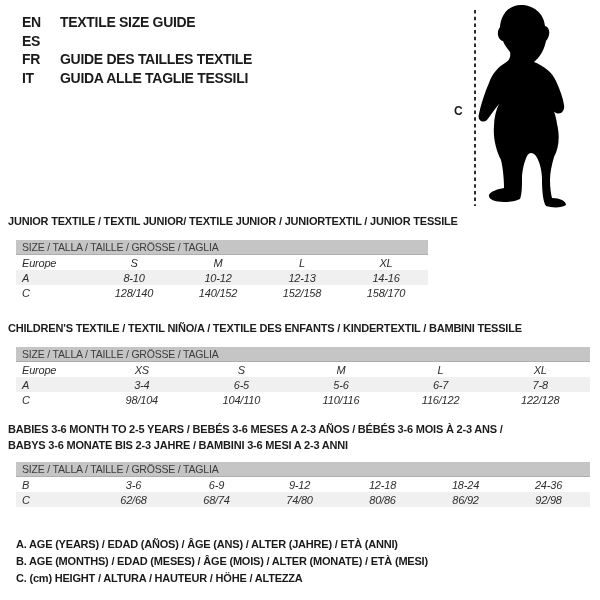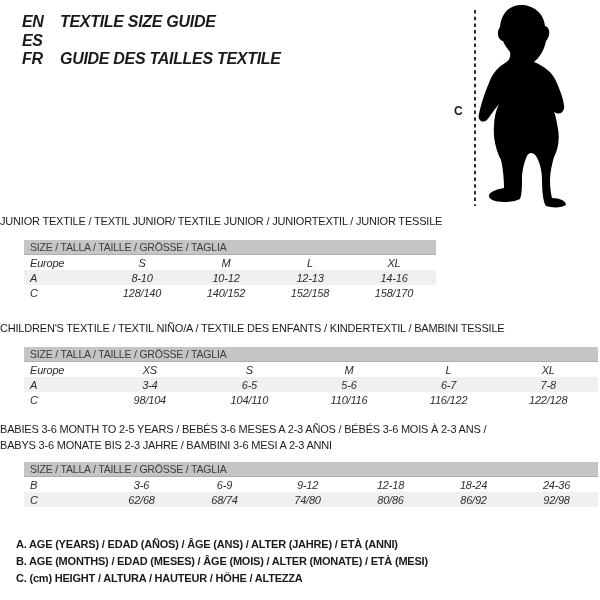--- a/index.html
+++ b/index.html
@@ -8,40 +8,40 @@
     width: 600px;
     height: 600px;
     background: #ffffff;
     font-family: "Liberation Sans", "DejaVu Sans", sans-serif;
     color: #1a1a1a;
     overflow: hidden;
   }
 
   
   .lang-list { position: absolute; left: 22px; top: 13px; }
-  .lang-row { display: flex; line-height: 18.5px; font-size: 16px; font-weight: 700; letter-spacing: -0.3px; font-style: italic; }
+  .lang-row { display: flex; line-height: 18.5px; font-size: 14px; font-weight: 700; letter-spacing: -0.3px; }
   .lang-code { width: 38px; flex: 0 0 38px; }
 
   
   .figure-area { position: absolute; left: 448px; top: 0; width: 152px; height: 212px; }
   .figure-svg { position: absolute; left: 0; top: 2px; }
   .figure-c-label {
     position: absolute; left: 6px; top: 104px;
     font-size: 12px; font-weight: 700; color: #1a1a1a;
   }
 
   
   .section-title {
-    position: absolute; left: 0;
-    font-size: 11px; font-weight: 400; letter-spacing: -0.2px;
+    position: absolute; left: 8px;
+    font-size: 11px; font-weight: 700; letter-spacing: -0.2px;
     color: #1c1c1c; line-height: 16px; white-space: nowrap;
   }
 
   
-  .size-table-wrap { position: absolute; left: 16px; margin-left: 8px; }
+  .size-table-wrap { position: absolute; left: 16px; }
   .table-header-bar {
     background: #c5c5c5; color: #3c3c3c;
     border-bottom: 1px solid #aeaeae;
     font-size: 10.5px; line-height: 14px; height: 14px;
     padding-left: 6px; letter-spacing: -0.2px;
   }
   table.size-table { border-collapse: collapse; table-layout: fixed; width: 100%; font-style: italic; }
   table.size-table td {
     font-size: 11px; color: #2d2d2d; letter-spacing: -0.2px;
     height: 15px; padding: 0; text-align: center; vertical-align: middle;
@@ -65,20 +65,24 @@
     <div class="lang-row">
       <span class="lang-code">EN</span>
       <span class="lang-label">TEXTILE SIZE GUIDE</span>
     </div>
     <div class="lang-row">
       <span class="lang-code">ES</span>
     </div>
     <div class="lang-row">
       <span class="lang-code">FR</span>
       <span class="lang-label">GUIDE DES TAILLES TEXTILE</span>
+    </div>
+    <div class="lang-row">
+      <span class="lang-code">IT</span>
+      <span class="lang-label">GUIDA ALLE TAGLIE TESSILI</span>
     </div>
   </div>
 
   <div class="figure-area">
     <span class="figure-c-label">C</span>
     <svg class="figure-svg" width="132" height="208" viewBox="0 0 132 208" xmlns="http://www.w3.org/2000/svg">
       <line x1="27" y1="8" x2="27" y2="204" stroke="#2b2b2b" stroke-width="2" stroke-dasharray="3.5 3.2"></line>
       <path fill="#000000" d="
         M 73 3
         C 85 3 96 11 97 24

